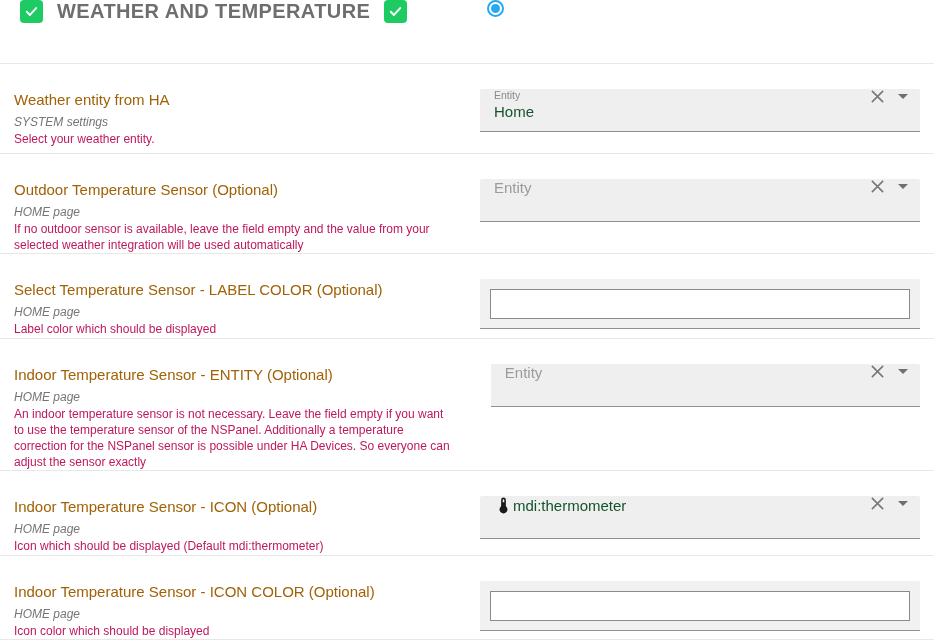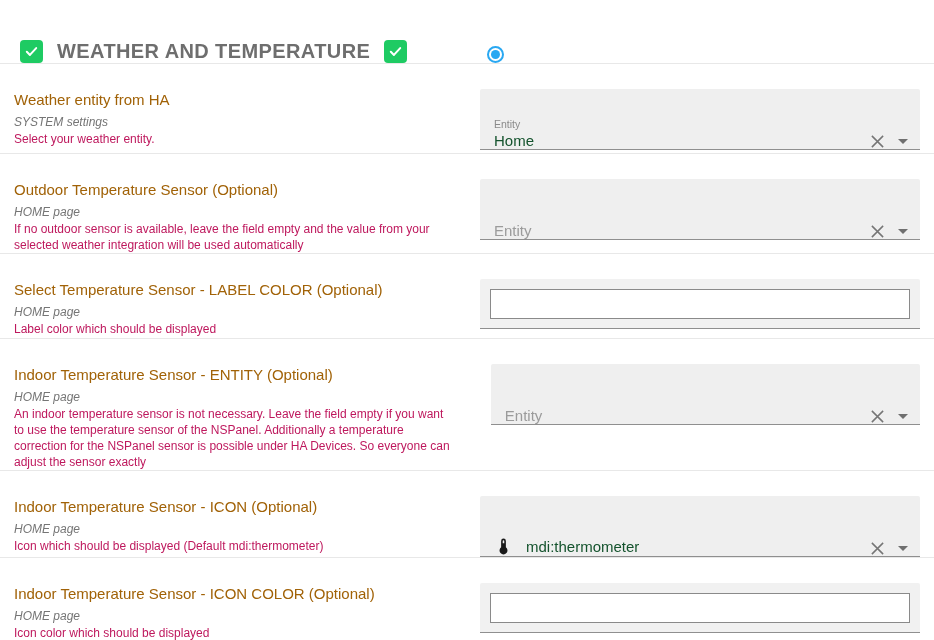--- a/index.html
+++ b/index.html
@@ -3,21 +3,21 @@
 <meta charset="utf-8">
 <style>
   * { margin: 0; padding: 0; box-sizing: border-box; }
   html, body { background: #ffffff; }
   body { font-family: "Liberation Sans", sans-serif; }
   .page {
     width: 934px; height: 640px; overflow: hidden; background: #fff; position: relative;
   }
   
   .header {
-    height: 63px; display: flex; align-items: flex-end; padding-left: 20px;
+    height: 63px; display: flex; align-items: flex-start; padding-left: 20px;
   }
   .checkbox {
     width: 23px; height: 23px; border-radius: 4px; background: #1ecb63;
     display: flex; align-items: center; justify-content: center; flex: 0 0 auto;
     cursor: pointer;
   }
   .header-title {
     font-size: 20px; font-weight: bold; color: #6e6e6e; letter-spacing: 0.4px;
     margin: 0 14px 0 14px; white-space: nowrap;
   }
@@ -34,34 +34,34 @@
   .h90 { min-height: 90px; } .h80 { min-height: 80px; } .h98 { min-height: 98px; gap: 36px; }
   .h78 { min-height: 78px; } .h77 { min-height: 77px; } .h74 { min-height: 74px; }
   .row-left { width: 452px; padding-top: 11px; }
   .row-title { font-size: 15px; color: #a16207; }
   .row-context { font-size: 12px; font-style: italic; color: #757575; margin-top: 7px; }
   .row-desc { font-size: 12px; color: #be185d; margin-top: 2px; line-height: 1.35; max-width: 448px; }
   .row-right { width: 440px; margin-left: auto; padding-top: 9px; }
   
   .field {
     background: #efefef; border-bottom: 1px solid #8f8f8f; border-radius: 2px 2px 0 0;
-    height: 61px; display: flex; align-items: flex-end; padding: 0 12px 0 14px;
+    height: 43px; display: flex; align-items: flex-start; padding: 0 12px 0 14px;
     cursor: pointer;
   }
   .field-text { display: flex; flex-direction: column; justify-content: center; }
   .field-label { font-size: 10.5px; color: #8a8a8a; margin-bottom: 2px; }
   .field-value { font-size: 15px; color: #14532d; }
   .field-placeholder { font-size: 15px; color: #9b9b9b; }
   .field-actions { display: flex; align-items: center; gap: 13px; margin-left: auto; }
   .clear-icon { display: inline-flex; cursor: pointer; }
   .caret {
     width: 0; height: 0; border-left: 5px solid transparent; border-right: 5px solid transparent;
     border-top: 5px solid #6f6f6f; cursor: pointer;
   }
-  .icon-value { display: flex; align-items: center; gap: 13px; }
+  .icon-value { display: flex; align-items: center; }
   .thermo-icon { display: inline-flex; }
   
   .input-panel {
     background: #f1f1f1; border-bottom: 1px solid #8f8f8f; border-radius: 2px 2px 0 0;
     height: 50px; padding: 10px;
   }
   .text-input {
     width: 100%; height: 30px; border: 1px solid #8a8a8a; background: #fff;
     font-size: 14px; padding: 0 8px; outline: none; font-family: "Liberation Sans", sans-serif;
   }

